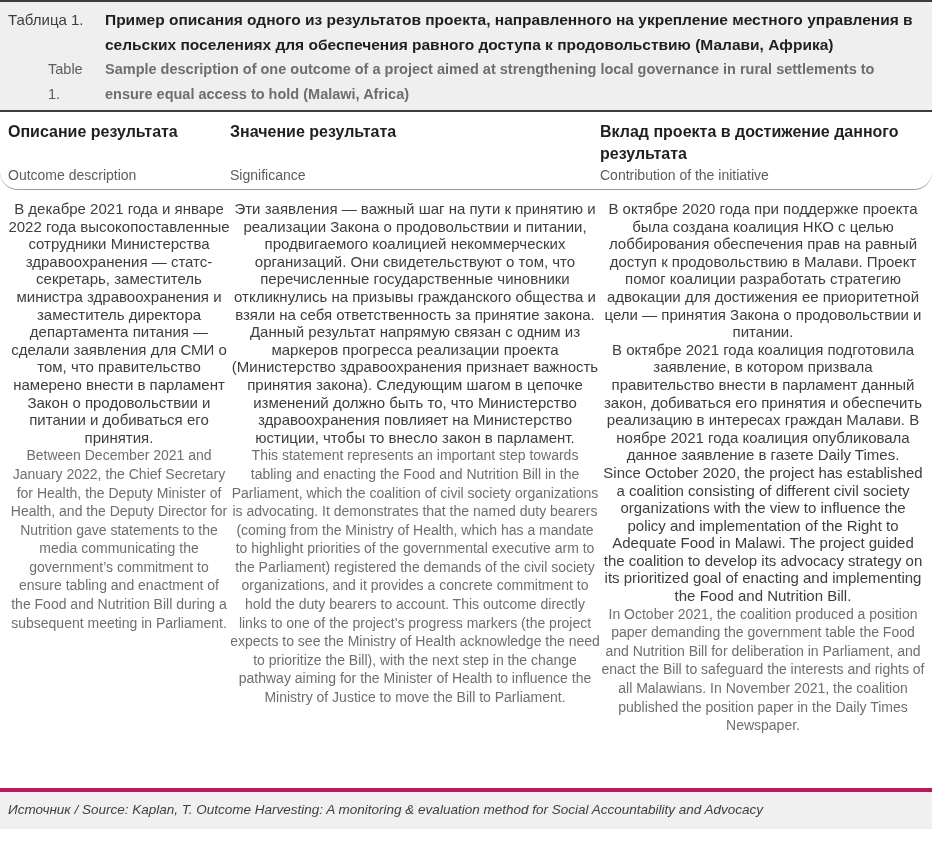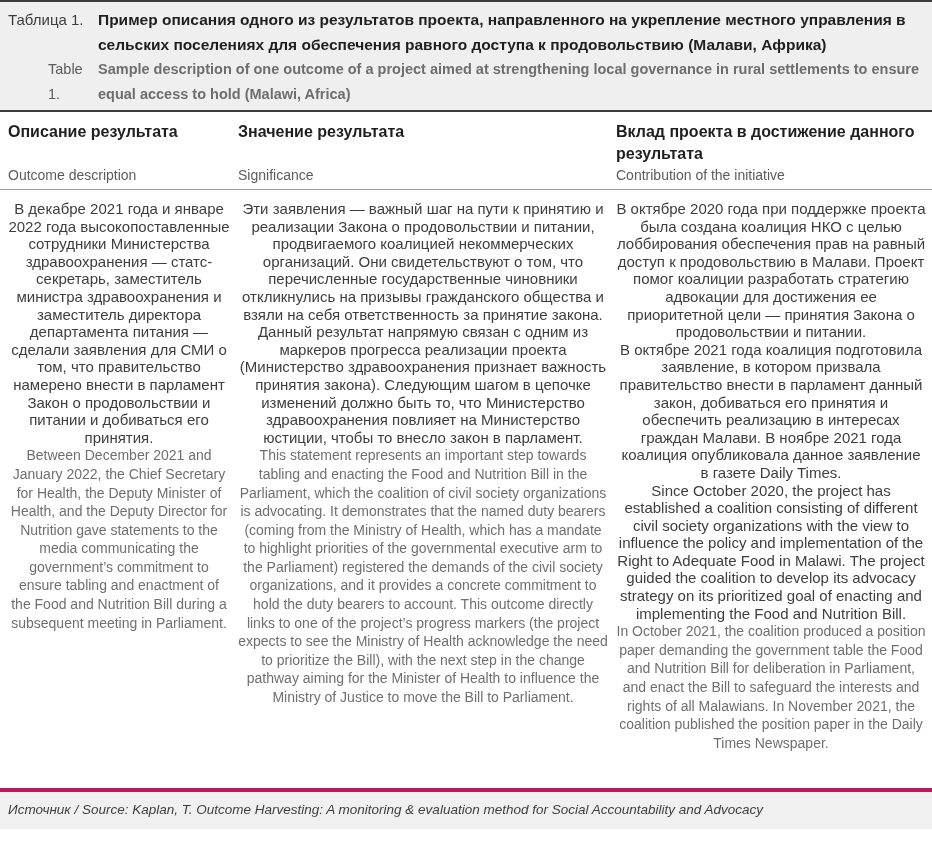--- a/index.html
+++ b/index.html
@@ -11,42 +11,42 @@
   .page { width: 932px; box-sizing: border-box; }
 
   
   .caption {
     background: #f0efef;
     border-top: 2px solid #3d3d3d;
     border-bottom: 2px solid #3d3d3d;
     padding: 5px 10px 3px 8px;
     display: grid;
     grid-template-columns: 88px 1fr;
-    column-gap: 2px;
+    column-gap: 9px;
   }
   .cap-label-ru {
     font-size: 15px; color: #3d3d3d; line-height: 25px;
   }
   .cap-title-ru {
     font-size: 15.5px; font-weight: bold; color: #1f1f1f; line-height: 25px;
   }
   .cap-label-en {
     font-size: 14.5px; color: #5c5c5c; line-height: 25px; margin-left: 40px;
   }
   .cap-title-en {
     font-size: 14.5px; font-weight: bold; color: #6e6e6e; line-height: 25px;
   }
 
   
   .grid3 {
     display: grid;
     grid-template-columns: 222px 370px 1fr;
-    column-gap: 8px;
     padding: 0 6px 0 8px;
     box-sizing: border-box;
+    border-radius: 18px;
   }
   .head { padding-top: 9px; padding-bottom: 5px; border-bottom: 1px solid #9b9b9b; }
   .hdr-ru {
     font-size: 16px; font-weight: bold; color: #1f1f1f; line-height: 22px;
     min-height: 46px;
   }
   .hdr-en {
     font-size: 14px; color: #5c5c5c; line-height: 17px;
   }
 

